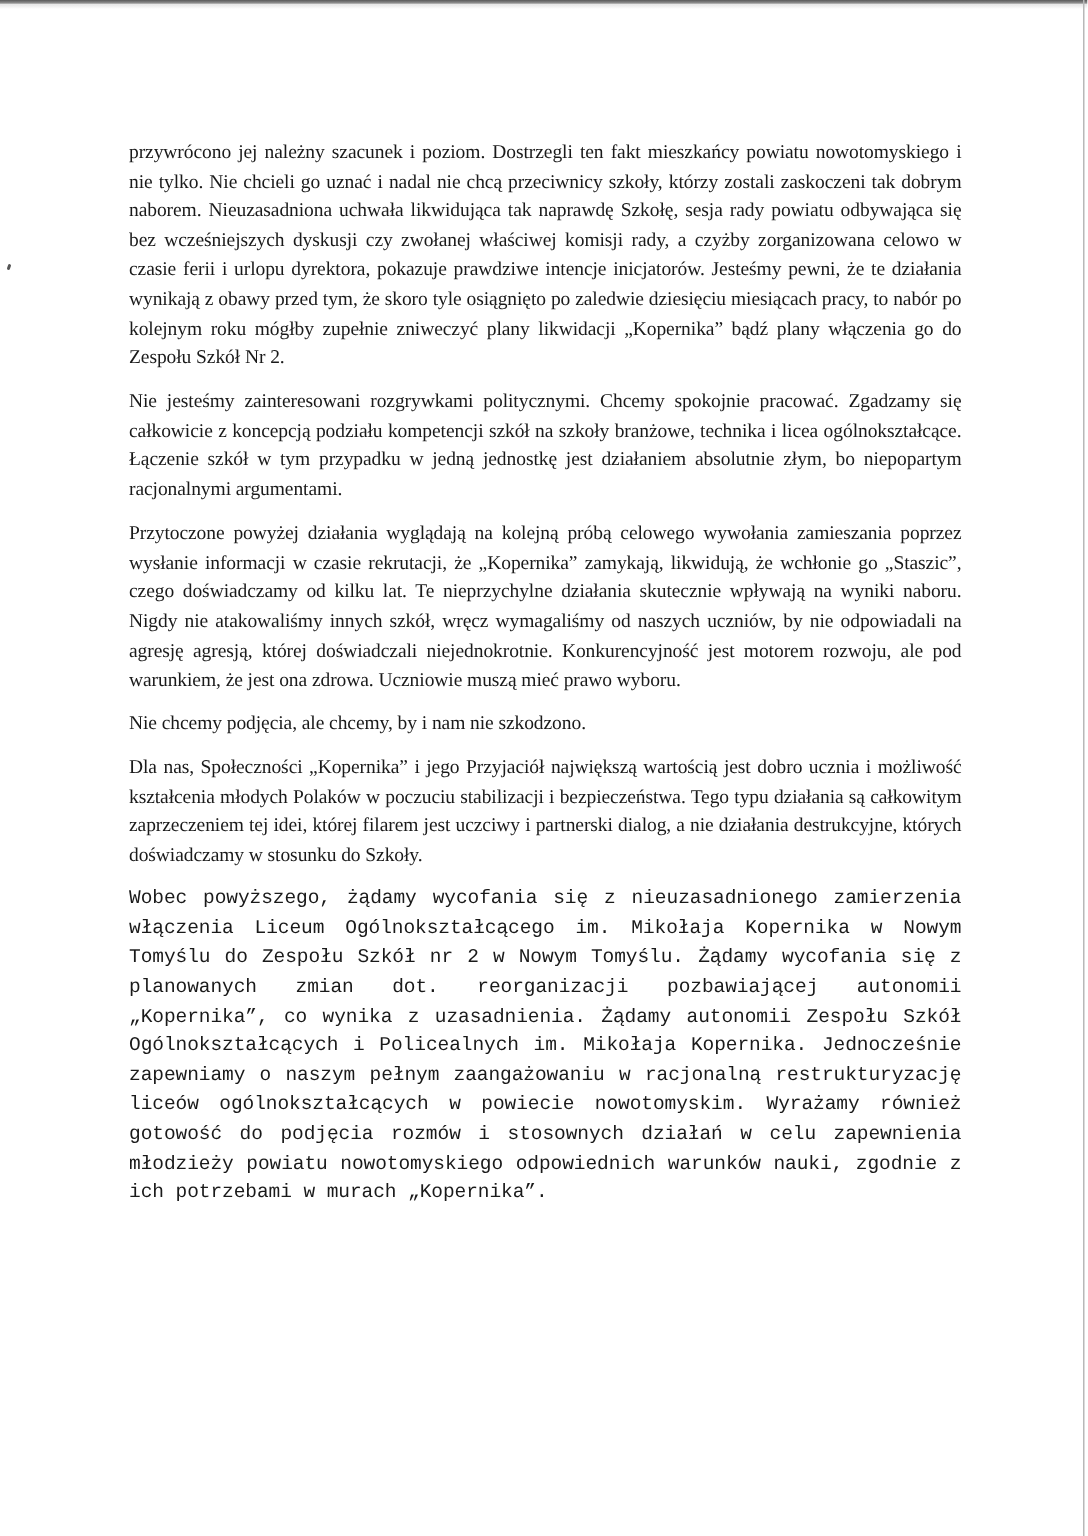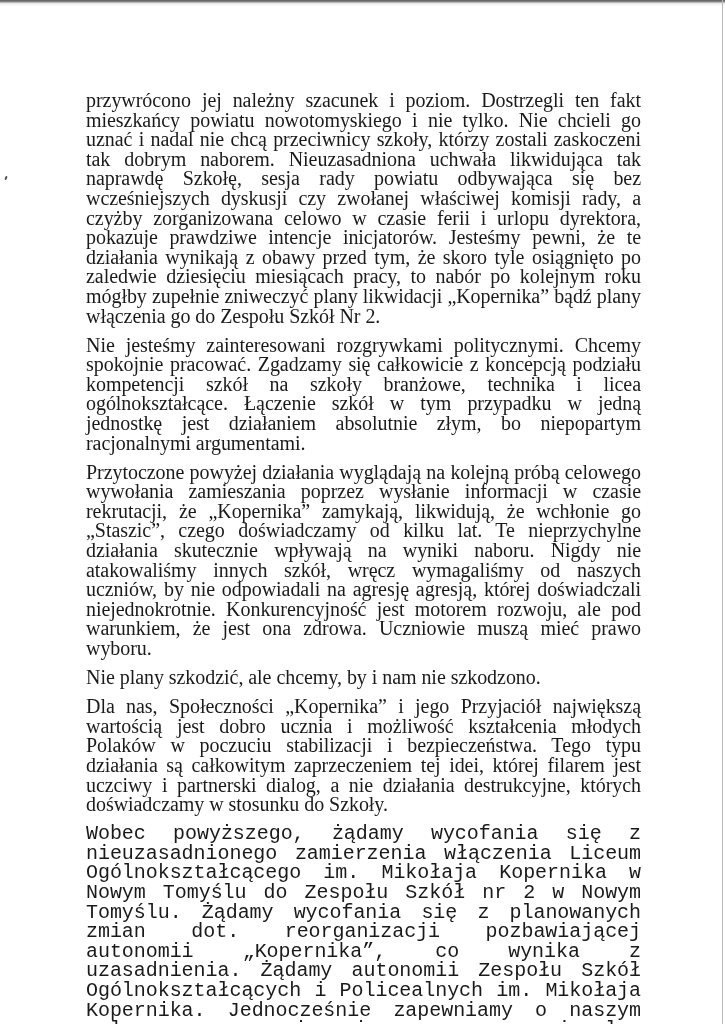--- a/index.html
+++ b/index.html
@@ -50,21 +50,21 @@
       border-radius: 1px;
     }
     .page {
       position: absolute;
       left: 86px;
       top: 91px;
       width: 555px;
     }
     .paragraph {
       margin: 0 0 9.5px 0;
-      font-size: 20px;
+      font-size: 13px;
       line-height: 19.6px;
       text-align: justify;
       letter-spacing: -0.05px;
     }
     .paragraph:last-child {
       margin-bottom: 0;
       font-family: Liberation Mono, monospace;
     }
   </style>
 </head>
@@ -72,16 +72,16 @@
 
 <div class="scan-top-edge"></div>
 <div class="scan-top-edge-fade"></div>
 <div class="scan-right-edge"></div>
 <div class="scan-speck"></div>
 
 <main class="page">
   <p class="paragraph">przywrócono jej należny szacunek i poziom. Dostrzegli ten fakt mieszkańcy powiatu nowotomyskiego i nie tylko. Nie chcieli go uznać i nadal nie chcą przeciwnicy szkoły, którzy zostali zaskoczeni tak dobrym naborem. Nieuzasadniona uchwała likwidująca tak naprawdę Szkołę, sesja rady powiatu odbywająca się bez wcześniejszych dyskusji czy zwołanej właściwej komisji rady, a czyżby zorganizowana celowo w czasie ferii i urlopu dyrektora, pokazuje prawdziwe intencje inicjatorów. Jesteśmy pewni, że te działania wynikają z obawy przed tym, że skoro tyle osiągnięto po zaledwie dziesięciu miesiącach pracy, to nabór po kolejnym roku mógłby zupełnie zniweczyć plany likwidacji „Kopernika” bądź plany włączenia go do Zespołu Szkół Nr 2.</p>
   <p class="paragraph">Nie jesteśmy zainteresowani rozgrywkami politycznymi. Chcemy spokojnie pracować. Zgadzamy się całkowicie z koncepcją podziału kompetencji szkół na szkoły branżowe, technika i licea ogólnokształcące. Łączenie szkół w tym przypadku w jedną jednostkę jest działaniem absolutnie złym, bo niepopartym racjonalnymi argumentami.</p>
   <p class="paragraph">Przytoczone powyżej działania wyglądają na kolejną próbą celowego wywołania zamieszania poprzez wysłanie informacji w czasie rekrutacji, że „Kopernika” zamykają, likwidują, że wchłonie go „Staszic”, czego doświadczamy od kilku lat. Te nieprzychylne działania skutecznie wpływają na wyniki naboru. Nigdy nie atakowaliśmy innych szkół, wręcz wymagaliśmy od naszych uczniów, by nie odpowiadali na agresję agresją, której doświadczali niejednokrotnie. Konkurencyjność jest motorem rozwoju, ale pod warunkiem, że jest ona zdrowa. Uczniowie muszą mieć prawo wyboru.</p>
-  <p class="paragraph">Nie plany szkodzić, ale chcemy, by i nam nie szkodzono.</p>
+  <p class="paragraph">Nie chcemy podjęcia, ale chcemy, by i nam nie szkodzono.</p>
   <p class="paragraph">Dla nas, Społeczności „Kopernika” i jego Przyjaciół największą wartością jest dobro ucznia i możliwość kształcenia młodych Polaków w poczuciu stabilizacji i bezpieczeństwa. Tego typu działania są całkowitym zaprzeczeniem tej idei, której filarem jest uczciwy i partnerski dialog, a nie działania destrukcyjne, których doświadczamy w stosunku do Szkoły.</p>
   <p class="paragraph">Wobec powyższego, żądamy wycofania się z nieuzasadnionego zamierzenia włączenia Liceum Ogólnokształcącego im. Mikołaja Kopernika w Nowym Tomyślu do Zespołu Szkół nr 2 w Nowym Tomyślu. Żądamy wycofania się z planowanych zmian dot. reorganizacji pozbawiającej autonomii „Kopernika”, co wynika z uzasadnienia. Żądamy autonomii Zespołu Szkół Ogólnokształcących i Policealnych im. Mikołaja Kopernika. Jednocześnie zapewniamy o naszym pełnym zaangażowaniu w racjonalną restrukturyzację liceów ogólnokształcących w powiecie nowotomyskim. Wyrażamy również gotowość do podjęcia rozmów i stosownych działań w celu zapewnienia młodzieży powiatu nowotomyskiego odpowiednich warunków nauki, zgodnie z ich potrzebami w murach „Kopernika”.</p>
 </main>
 
 </body></html>

